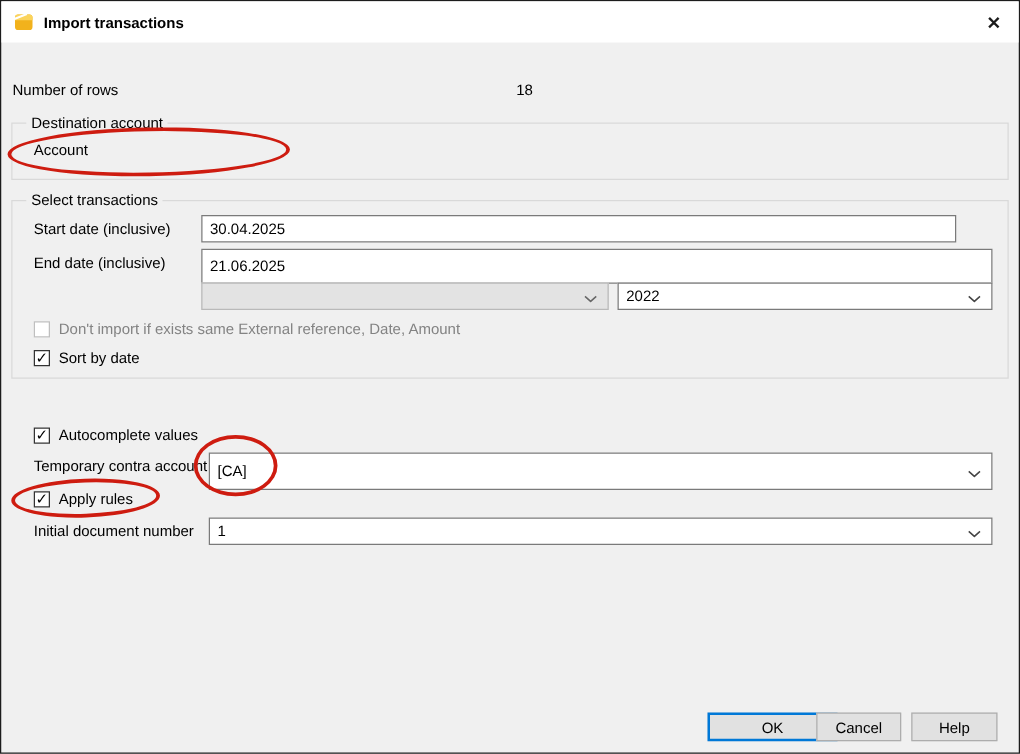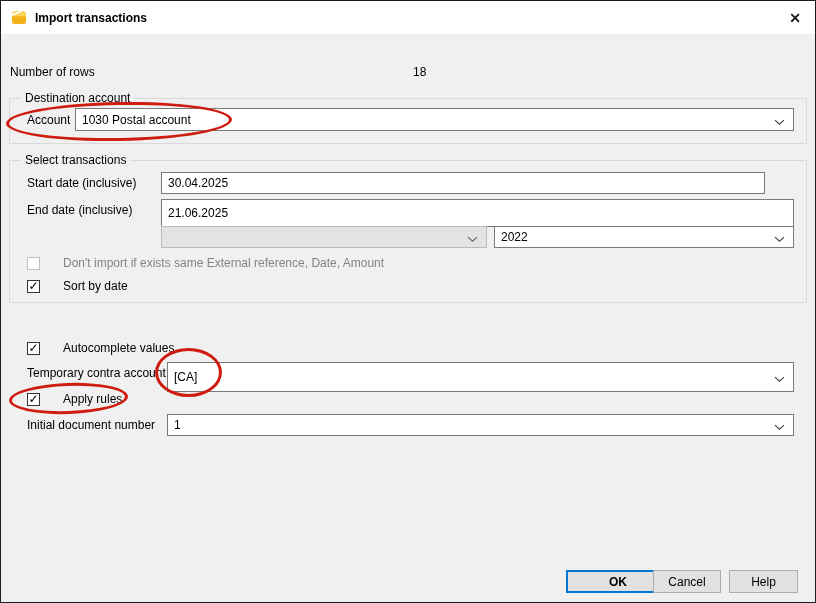--- a/index.html
+++ b/index.html
@@ -58,38 +58,38 @@
   #cmb-contra  { left: 166px; top: 361px; width: 627px; height: 30px; }
   #cmb-docnum  { left: 166px; top: 413px; width: 627px; height: 22px; }
 
   
   .checkbox {
     position: absolute; width: 13px; height: 13px; background: #fff;
     border: 1px solid #333; display: flex; align-items: center; justify-content: center;
     font-size: 12px; line-height: 13px; cursor: pointer;
   }
   .checkbox.disabled { border-color: #bfbfbf; cursor: default; }
-  .cb-label { position: absolute; white-space: nowrap; cursor: default; margin-left: 16px; }
+  .cb-label { position: absolute; white-space: nowrap; cursor: default; }
   .cb-label.disabled { color: #838383; }
 
   #cb-dup      { left: 26px; top: 256px; }
   #cblbl-dup   { left: 46px; top: 255px; }
   #cb-sort     { left: 26px; top: 279px; }
   #cblbl-sort  { left: 46px; top: 278px; }
   #cb-auto     { left: 26px; top: 341px; }
   #cblbl-auto  { left: 46px; top: 340px; }
   #cb-rules    { left: 26px; top: 392px; }
   #cblbl-rules { left: 46px; top: 391px; }
 
   
   .dlg-btn {
     position: absolute; height: 23px; background: #e1e1e1; border: 1px solid #adadad;
     display: flex; align-items: center; justify-content: center; font-size: 12px; cursor: pointer;
   }
-  #btn-ok     { left: 565px; top: 569px; width: 104px; border: 2px solid #0078d7; font-weight: bold; }
+  #btn-ok     { left: 565px; top: 569px; width: 104px; border: 2px solid #0078d7; }
   #btn-cancel { left: 652px; top: 569px; width: 68px; }
   #btn-help   { left: 728px; top: 569px; width: 69px; }
 
   
   .annotation {
     position: absolute; border: 3px solid #ce1c10; border-radius: 50%;
     pointer-events: none; background: transparent;
   }
   #ann-account { left: 5px;   top: 101px; width: 226px; height: 39px; transform: rotate(-1deg); }
   #ann-ca      { left: 154px; top: 347px; width: 67px;  height: 49px; }
@@ -112,28 +112,20 @@
     <div class="close-btn">✕</div>
   </div>
 
   <div class="rows-label">Number of rows</div>
   <div class="rows-value">18</div>
 
   <div class="group" id="group-dest">
     <span class="group-legend">Destination account</span>
   </div>
   <span class="fld-label" id="lbl-account">Account</span>
-  <div class="field combo" id="cmb-account">
-    <span>1030 Postal account</span>
-    <span class="chev">
-      <svg width="11" height="6" viewBox="0 0 11 6">
-          <polyline points="1,1 5.5,5 10,1" fill="none" stroke="#444" stroke-width="1.2"></polyline>
-        </svg>
-    </span>
-  </div>
 
   <div class="group" id="group-select">
     <span class="group-legend">Select transactions</span>
   </div>
   <span class="fld-label" id="lbl-start">Start date (inclusive)</span>
   <div class="field" id="inp-start">
     <span>30.04.2025</span>
   </div>
   <span class="fld-label" id="lbl-end">End date (inclusive)</span>
   <div class="field" id="inp-end">

